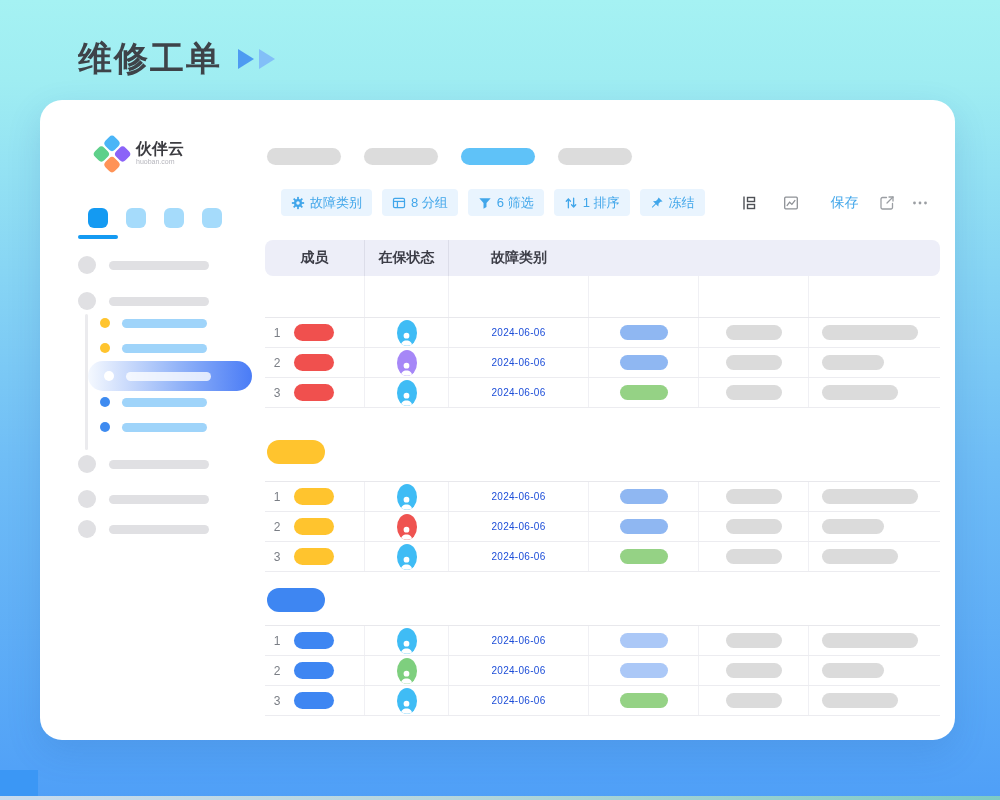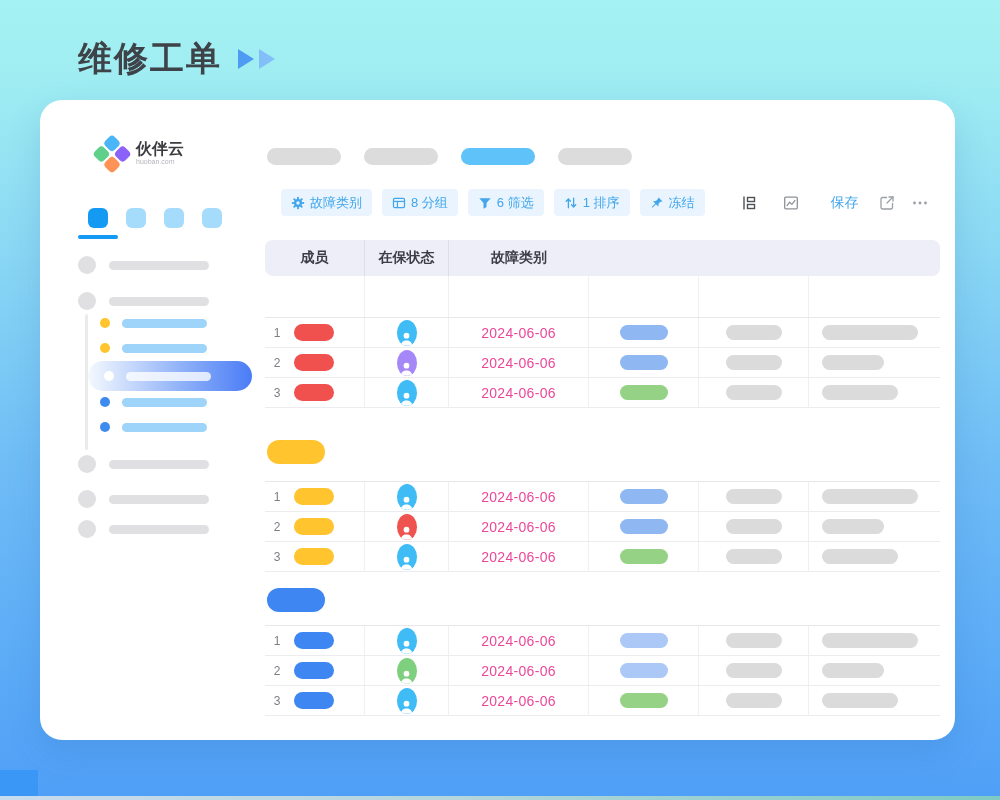--- a/index.html
+++ b/index.html
@@ -74,21 +74,21 @@
   .rows{border-top:1px solid #E8E8EC;}
   .row{height:30px;box-sizing:border-box;border-bottom:1px solid #ECECF0;}
   .row > div{display:flex;align-items:center;justify-content:center;border-right:1px solid #F0F0F4;}
   .row > div:last-child{border-right:none;}
   .cell-order{justify-content:flex-start !important;padding-left:8px;gap:13px;}
   .row-num{font-size:12px;color:#7A7E85;width:8px;text-align:center;}
   .order-pill{width:40px;height:17px;border-radius:8.5px;}
   .status-pill{width:48px;height:15px;border-radius:7.5px;}
   .gray-pill{height:15px;border-radius:7.5px;background:#DBDBDB;}
   .cell-start{justify-content:flex-start !important;padding-left:13px;}
-  .date{font-size:14px;color:#ec4899;letter-spacing:.3px;}
+  .date{font-size:10px;color:#1d4ed8;letter-spacing:.3px;}
   .avatar{width:20px;height:26px;border-radius:50%;overflow:hidden;display:flex;align-items:flex-end;justify-content:center;}
   
   .bottom-strip{position:absolute;left:0;right:0;bottom:0;height:4px;
     background:linear-gradient(90deg,#D5E2EE 0%,#C0DCDA 45%,#82CFC0 100%);opacity:.9;}
   .corner-square{position:absolute;left:0;bottom:4px;width:38px;height:26px;background:#3B97F5;}
 </style>
 </head>
 <body>
 
 <div class="stage">

